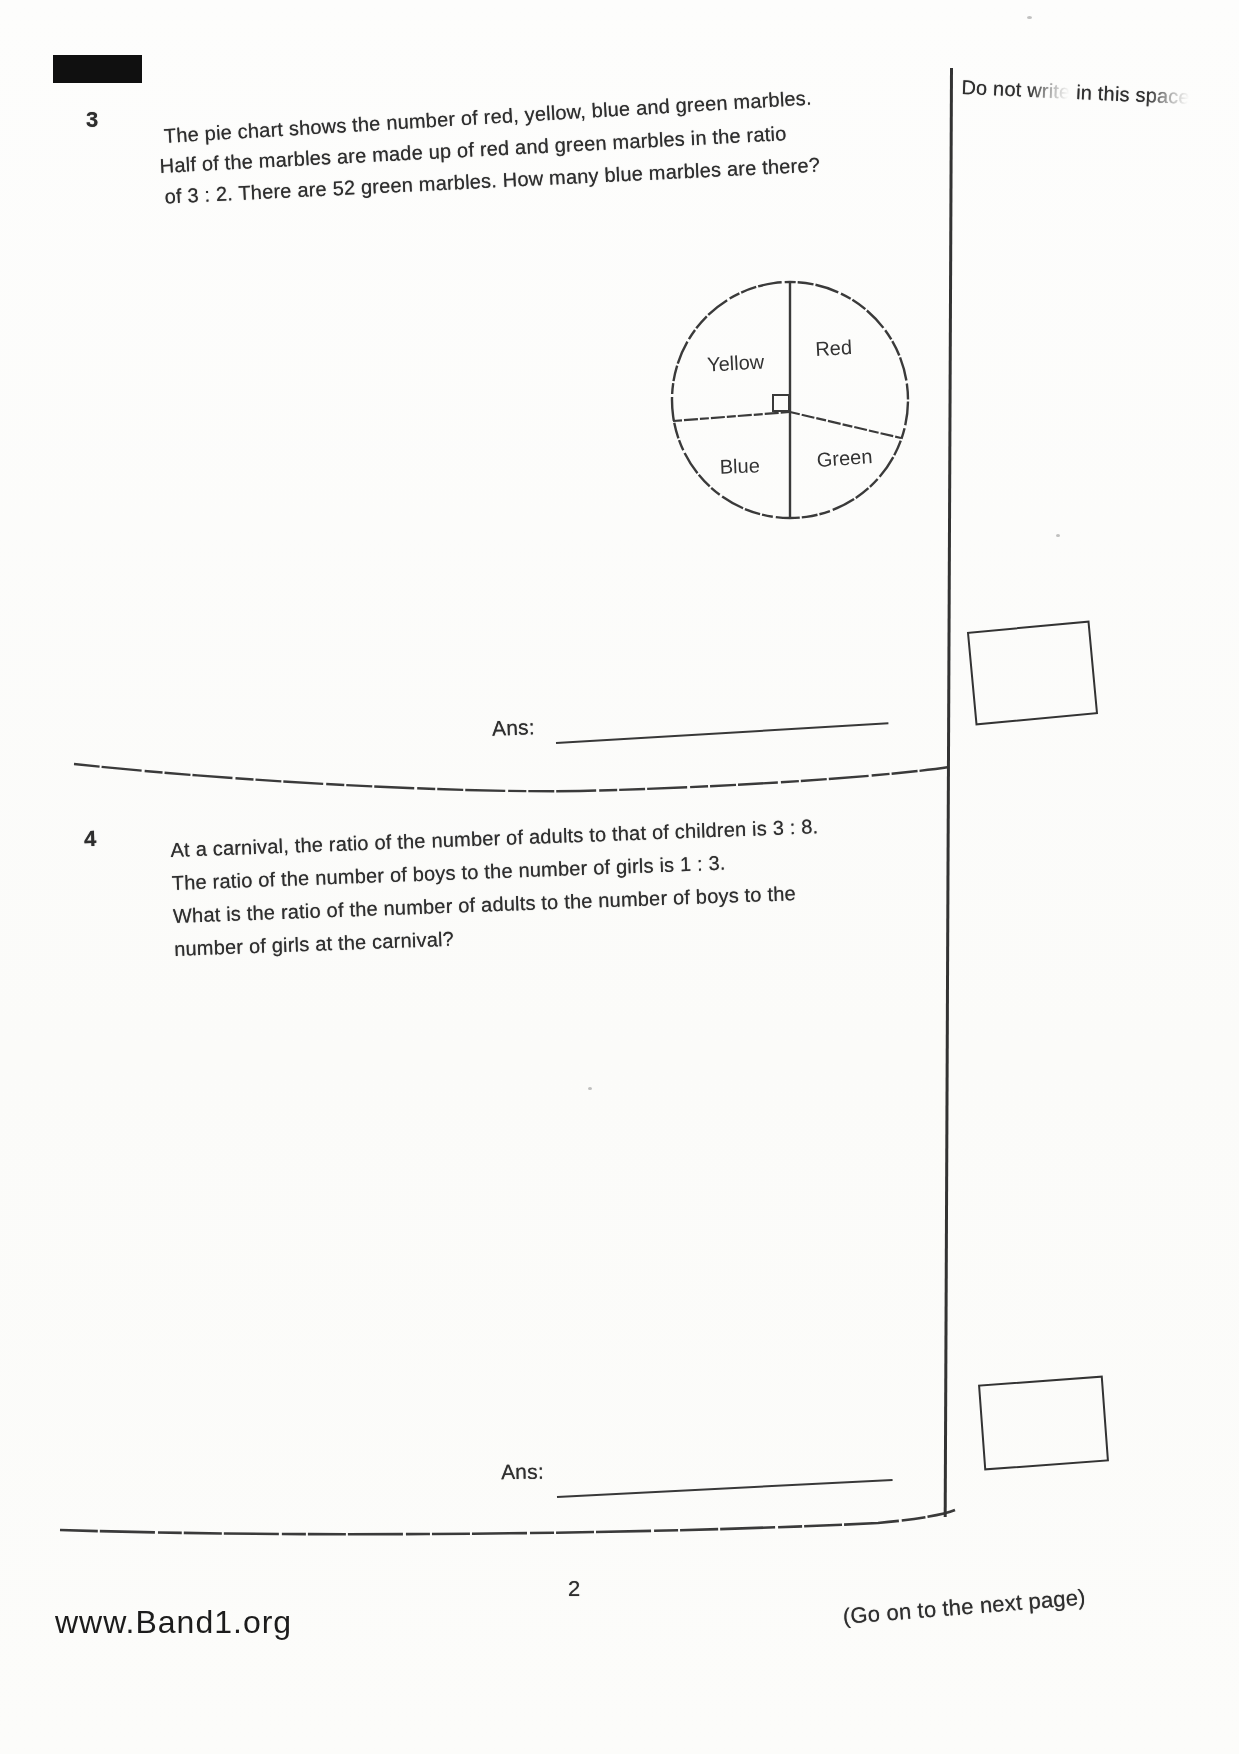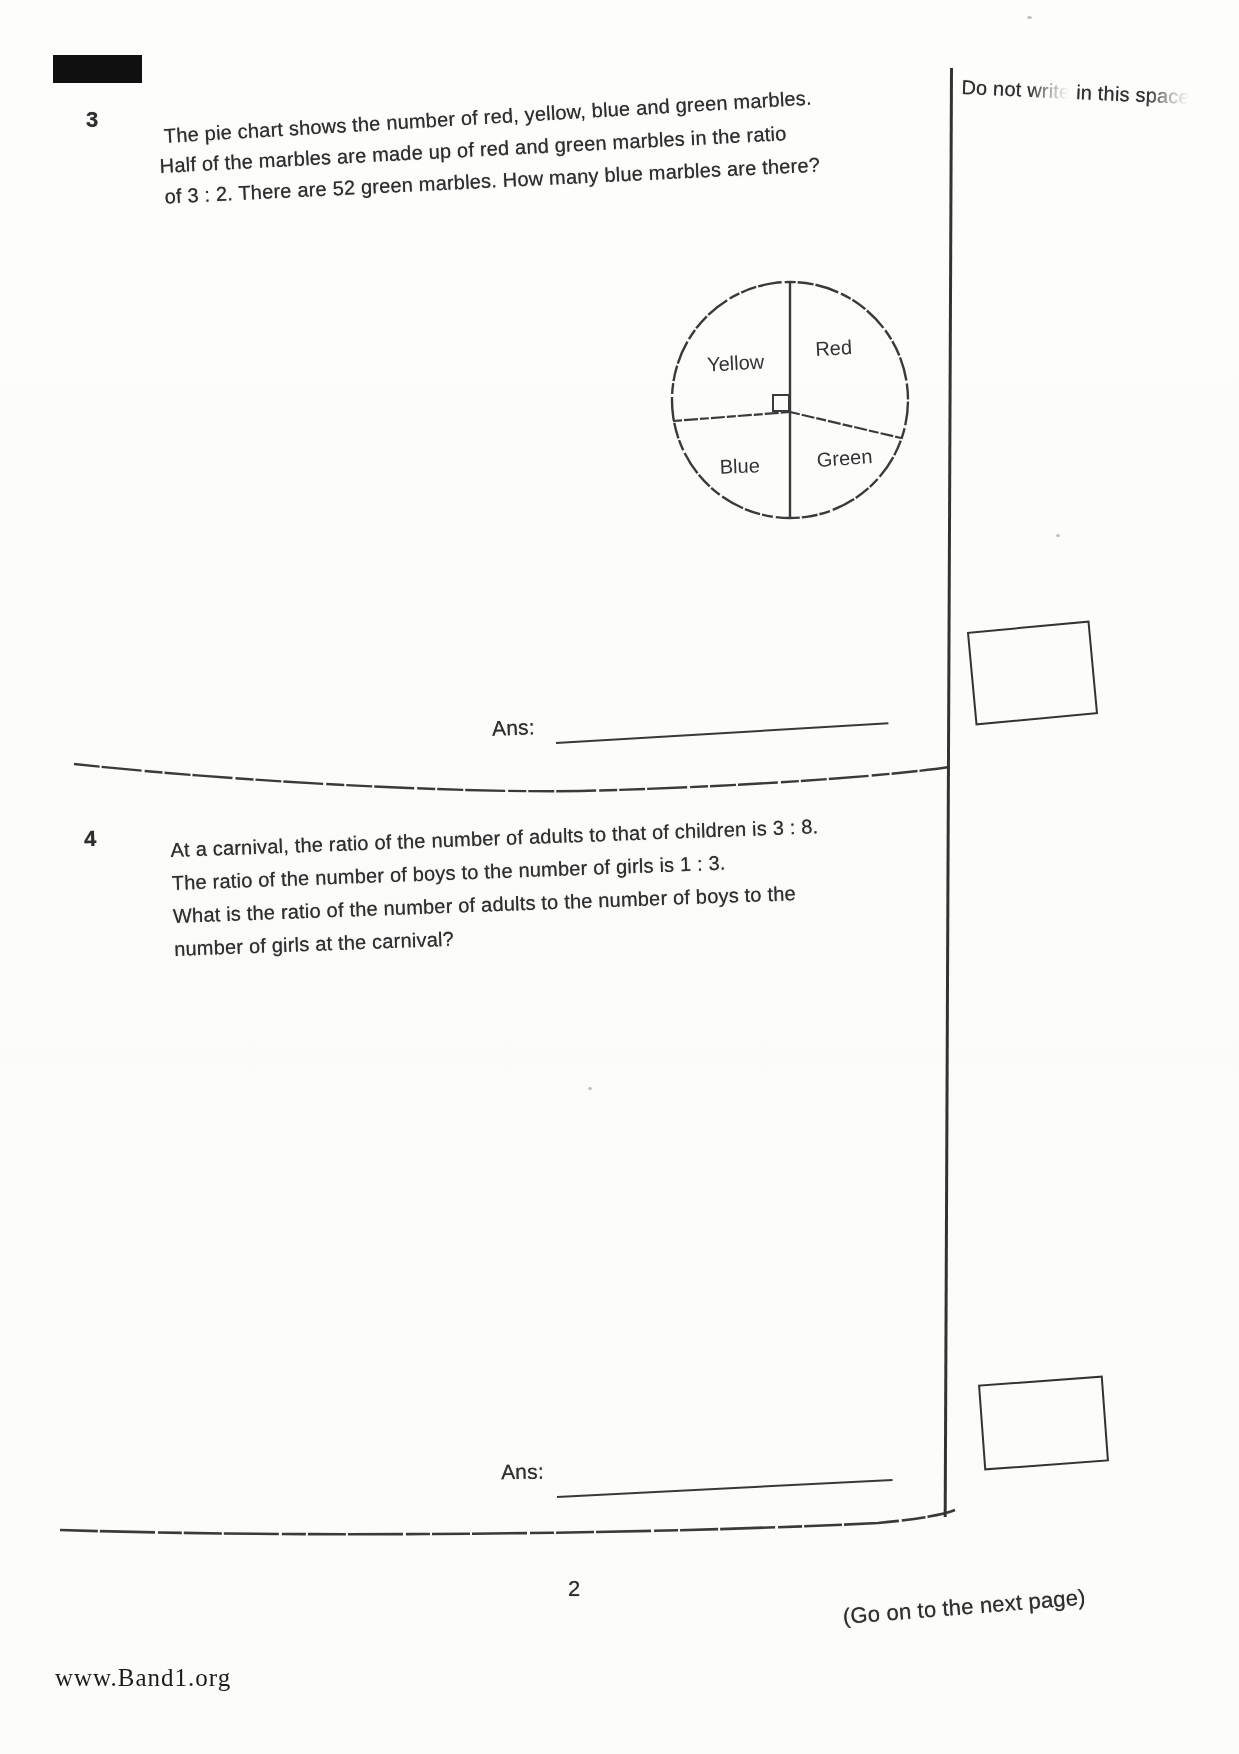--- a/index.html
+++ b/index.html
@@ -99,23 +99,23 @@
   .page-number { left: 568px; top: 1576px; font-size: 22px; }
 
   .next-page-note {
     left: 843px; top: 1604px;
     font-size: 22px;
     transform: rotate(-4.6deg);
     transform-origin: left center;
   }
 
   .watermark {
-    left: 55px; top: 1664px;
-    font-family: Liberation Serif, serif;
-    font-size: 25px;
+    left: 55px; top: 1604px;
+    font-family: Liberation Sans, sans-serif;
+    font-size: 32px;
     color: #1c1c1c;
     letter-spacing: 1px;
   }
 
   .speck { background: rgba(80,80,80,0.35); border-radius: 50%; }
   .speck-1 { left: 1056px; top: 534px; width: 4px; height: 3px; }
   .speck-2 { left: 1027px; top: 16px; width: 5px; height: 3px; }
   .speck-3 { left: 588px; top: 1087px; width: 4px; height: 3px; }
 </style>
 </head>

